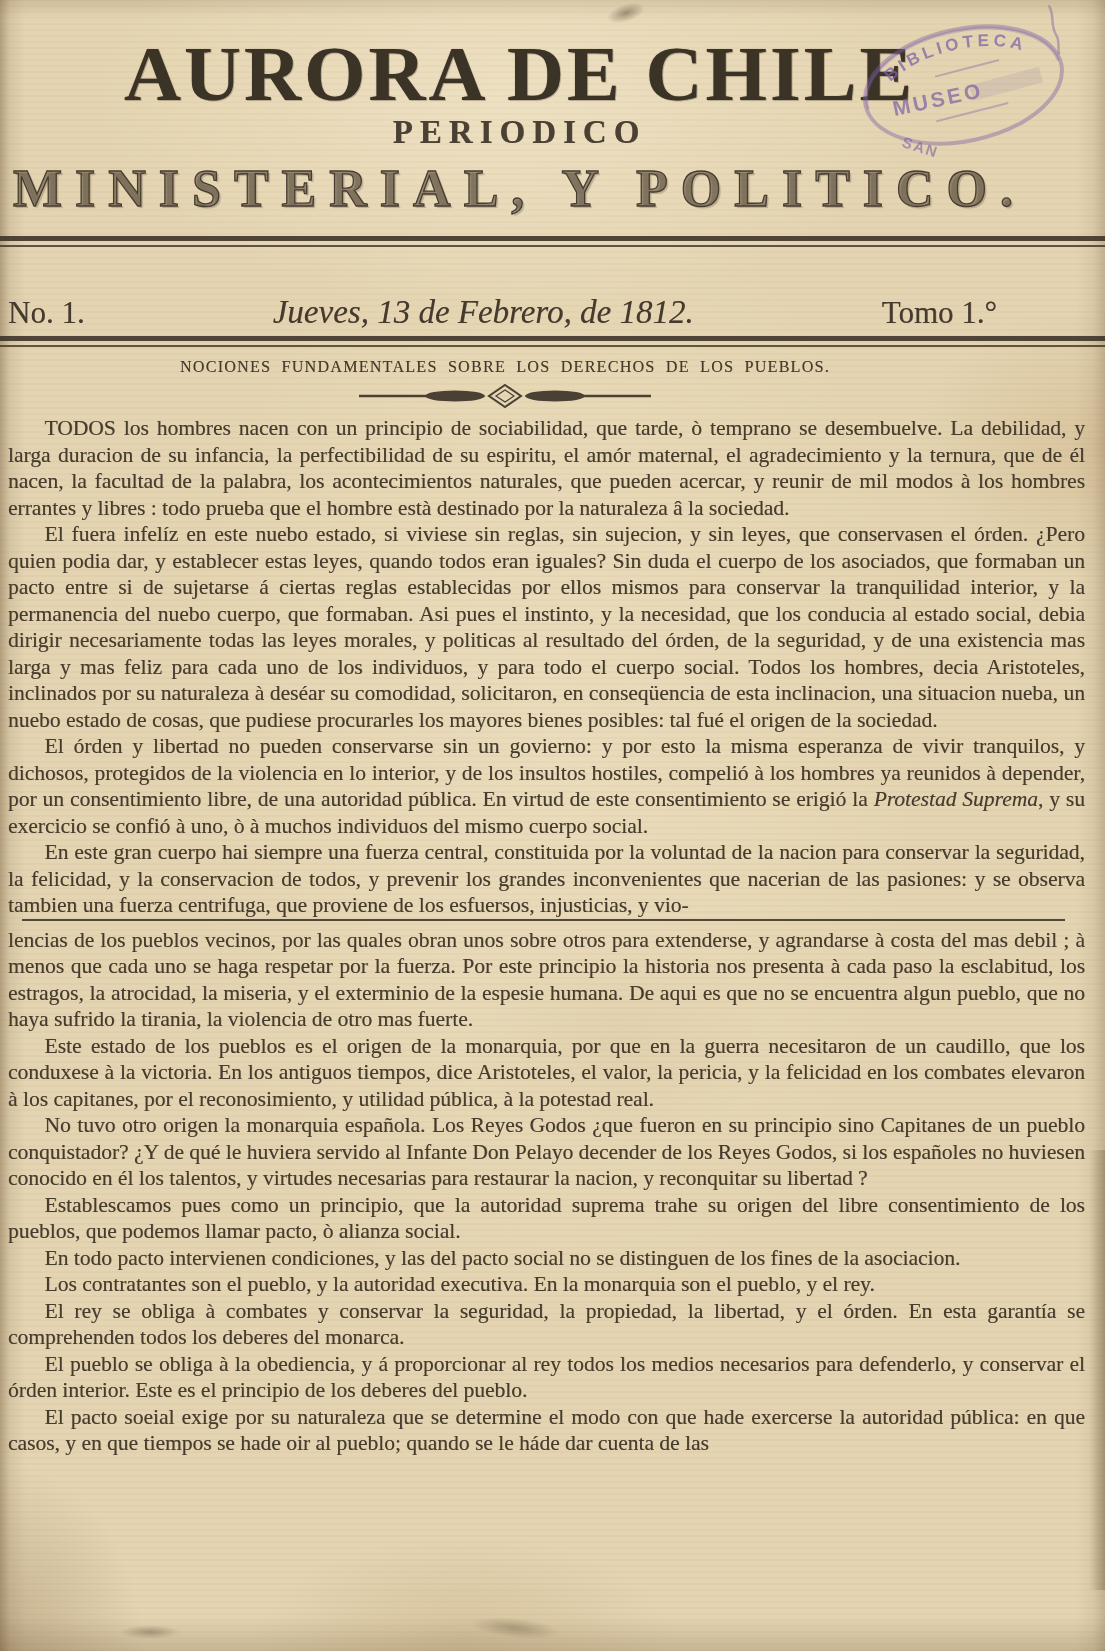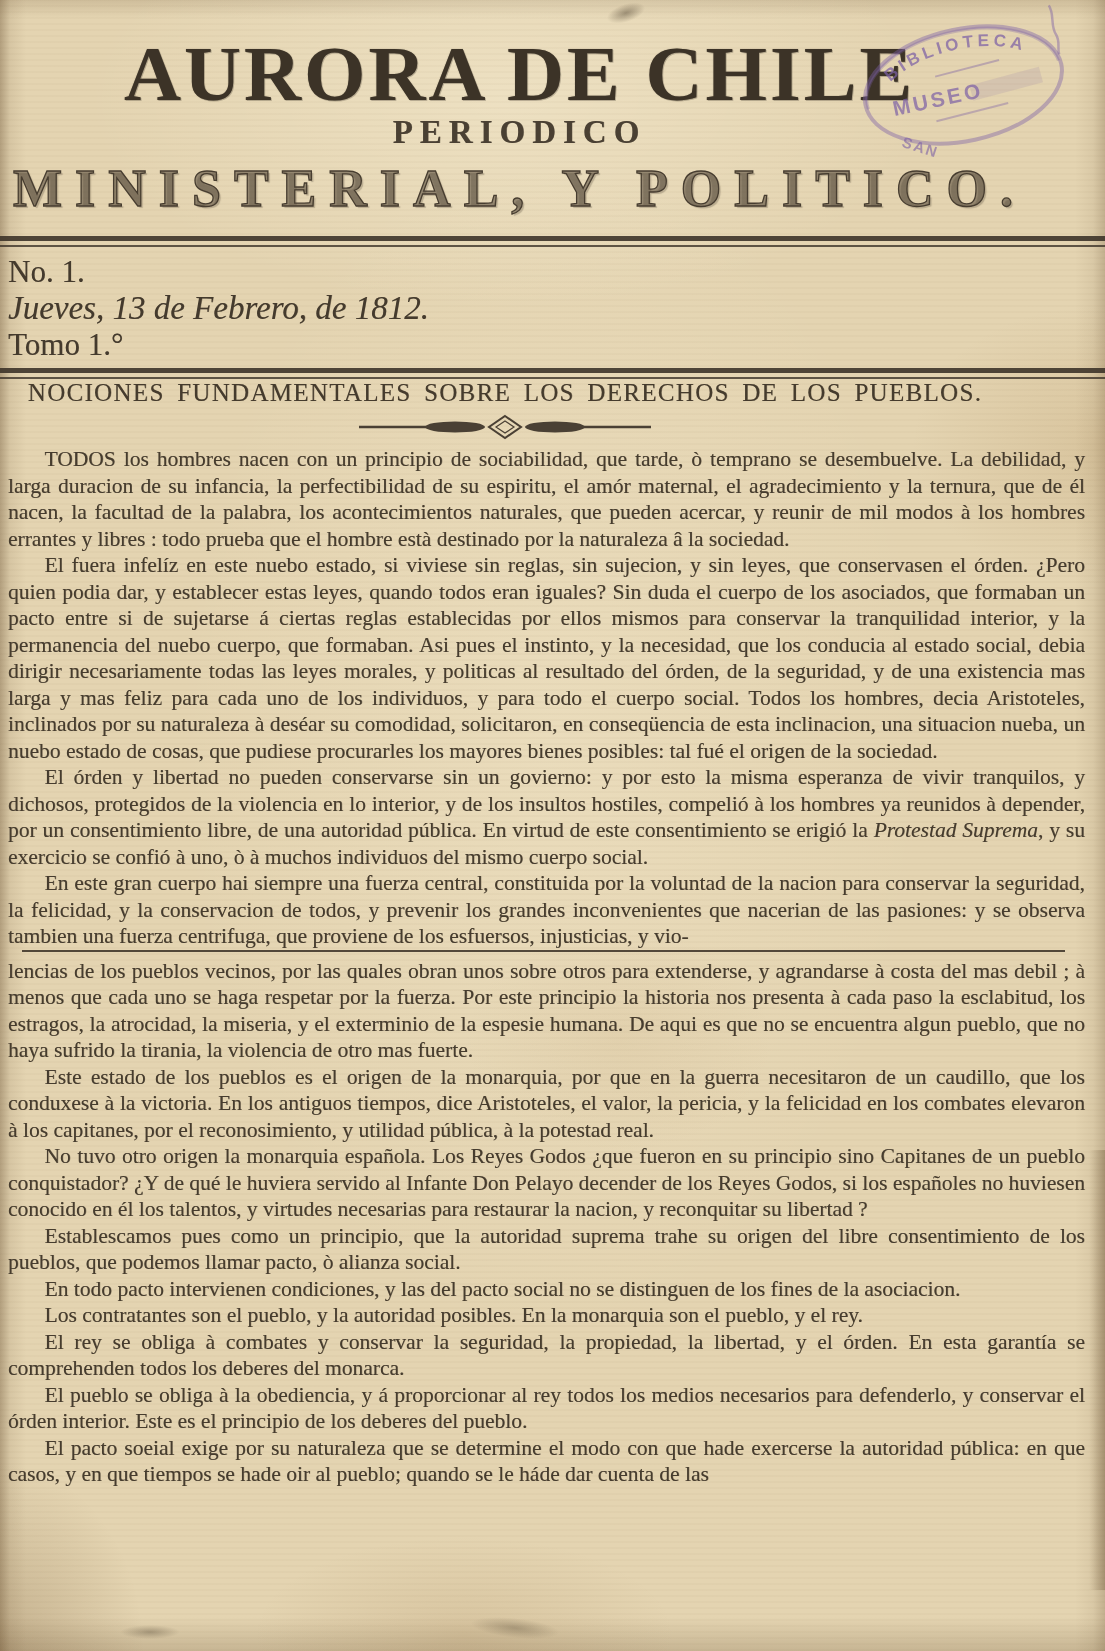--- a/index.html
+++ b/index.html
@@ -49,30 +49,30 @@
   .double-rule{
     height:4px; margin-top:0;
     border-top:5px solid rgba(58,49,39,0.88);
     border-bottom:2px solid rgba(58,49,39,0.78);
   }
   .rule-top{ margin-top:18px; }
 
   
   .dateline{
     display:flex; align-items:baseline;
-    padding:7px 0 5px 0; font-size:31px;flex-direction:column;
+    padding:7px 0 5px 0; font-size:31px;
   }
   .issue{ margin-left:8px; white-space:nowrap; }
-  .date{ flex:1; text-align:center; font-style:italic; font-size:33px; white-space:nowrap; }
+  .date{ flex:1; text-align:center; font-style:italic; font-size:33px; white-space:nowrap;margin-top:40px; }
   .volume{ margin-right:108px; white-space:nowrap; }
 
   
   .headline{
-    padding-right:95px;
-    text-align:center; font-size:25px; letter-spacing:1.3px; word-spacing:5px;
+    margin-top:11px; padding-right:95px;
+    text-align:center; font-size:16px; letter-spacing:1.3px; word-spacing:5px;
     color:#453b2d; white-space:nowrap;
   }
   .ornament{ display:block; margin:7px auto 2px auto; transform:translateX(-48px); }
 
   
   .columns{
     display:flex; align-items:stretch;
     padding:4px 20px 0 8px;
     flex-direction:column;
   }
@@ -174,21 +174,21 @@
       <p class="para ink"><span>El órden y libertad no pueden conservarse sin un govierno: y por esto la misma esperanza de vivir tranquilos, y dichosos, protegidos de la violencia en lo interior, y de los insultos hostiles, compelió à los hombres ya reunidos à depender, por un consentimiento libre, de una autoridad pública.  En virtud de este consentimiento se erigió la </span><em>Protestad Suprema</em><span>, y su exercicio se confió à uno, ò à muchos individuos del mismo cuerpo social.</span></p>
       <p class="para ink">En este gran cuerpo hai siempre una fuerza central, constituida por la voluntad de la nacion para conservar la seguridad, la felicidad, y la conservacion de todos, y prevenir los grandes inconvenientes que nacerian de las pasiones: y se observa tambien una fuerza centrifuga, que proviene de los esfuersos, injusticias, y vio-</p>
     </div>
     <div class="col-divider"></div>
     <div class="col col-right">
       <p class="para ink no-indent">lencias de los pueblos vecinos, por las quales obran unos sobre otros para extenderse, y agrandarse à costa del mas debil ; à menos que cada uno se haga respetar por la fuerza.  Por este principio la historia nos presenta à cada paso la esclabitud, los estragos, la atrocidad, la miseria, y el exterminio de la espesie humana.  De aqui es que no se encuentra algun pueblo, que no haya sufrido la tirania, la violencia de otro mas fuerte.</p>
       <p class="para ink">Este estado de los pueblos es el origen de la monarquia, por que en la guerra necesitaron de un caudillo, que los conduxese à la victoria.  En los antiguos tiempos, dice Aristoteles, el valor, la pericia, y la felicidad en los combates elevaron à los capitanes, por el reconosimiento, y utilidad pública, à la potestad real.</p>
       <p class="para ink">No tuvo otro origen la monarquia española.  Los Reyes Godos ¿que fueron en su principio sino Capitanes de un pueblo conquistador? ¿Y de qué le huviera servido al Infante Don Pelayo decender de los Reyes Godos, si los españoles no huviesen conocido en él los talentos, y virtudes necesarias para restaurar la nacion, y reconquitar su libertad ?</p>
       <p class="para ink">Establescamos pues como un principio, que la autoridad suprema trahe su origen del libre consentimiento de los pueblos, que podemos llamar pacto, ò alianza social.</p>
       <p class="para ink">En todo pacto intervienen condiciones, y las del pacto social no se distinguen de los fines de la asociacion.</p>
-      <p class="para ink">Los contratantes son el pueblo, y la autoridad posibles.  En la monarquia son el pueblo, y el rey.</p>
+      <p class="para ink">Los contratantes son el pueblo, y la autoridad executiva.  En la monarquia son el pueblo, y el rey.</p>
       <p class="para ink">El rey se obliga à combates y conservar la seguridad, la propiedad, la libertad, y el órden.  En esta garantía se comprehenden todos los deberes del monarca.</p>
       <p class="para ink">El pueblo se obliga à la obediencia, y á proporcionar al rey todos los medios necesarios para defenderlo, y conservar el órden interior.  Este es el principio de los deberes del pueblo.</p>
       <p class="para ink">El pacto soeial exige por su naturaleza que se determine el modo con que hade exercerse la autoridad pública: en que casos, y en que tiempos se hade oir al pueblo; quando se le háde dar cuenta de las</p>
     </div>
   </div>
 
   <div class="smudge mark-top"></div>
   <div class="smudge mark-bottom-1"></div>
   <div class="smudge mark-bottom-2"></div>
   <div class="smudge edge-right"></div>

